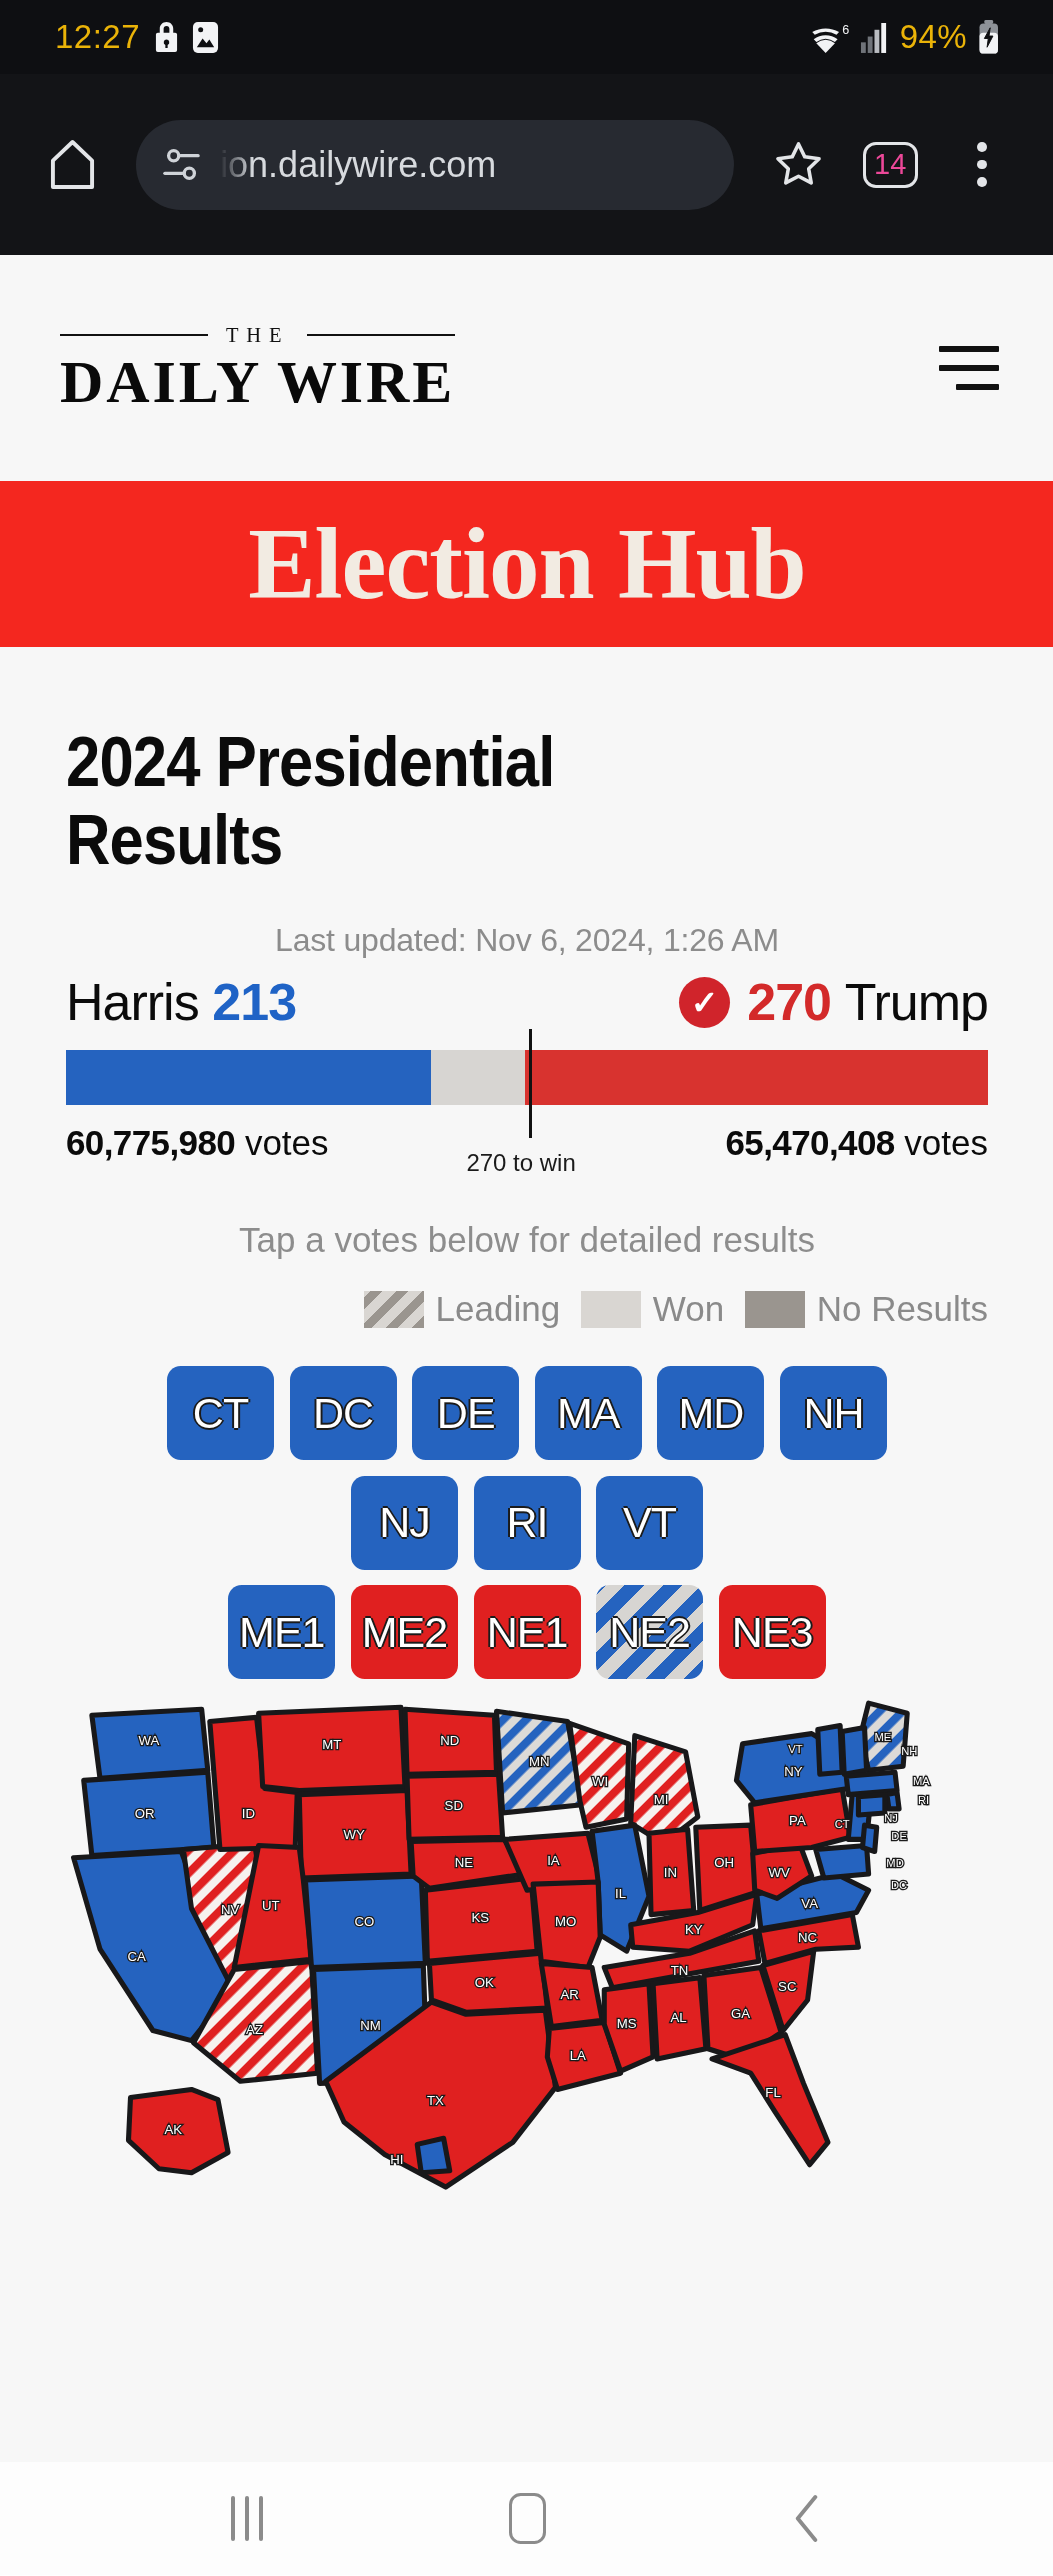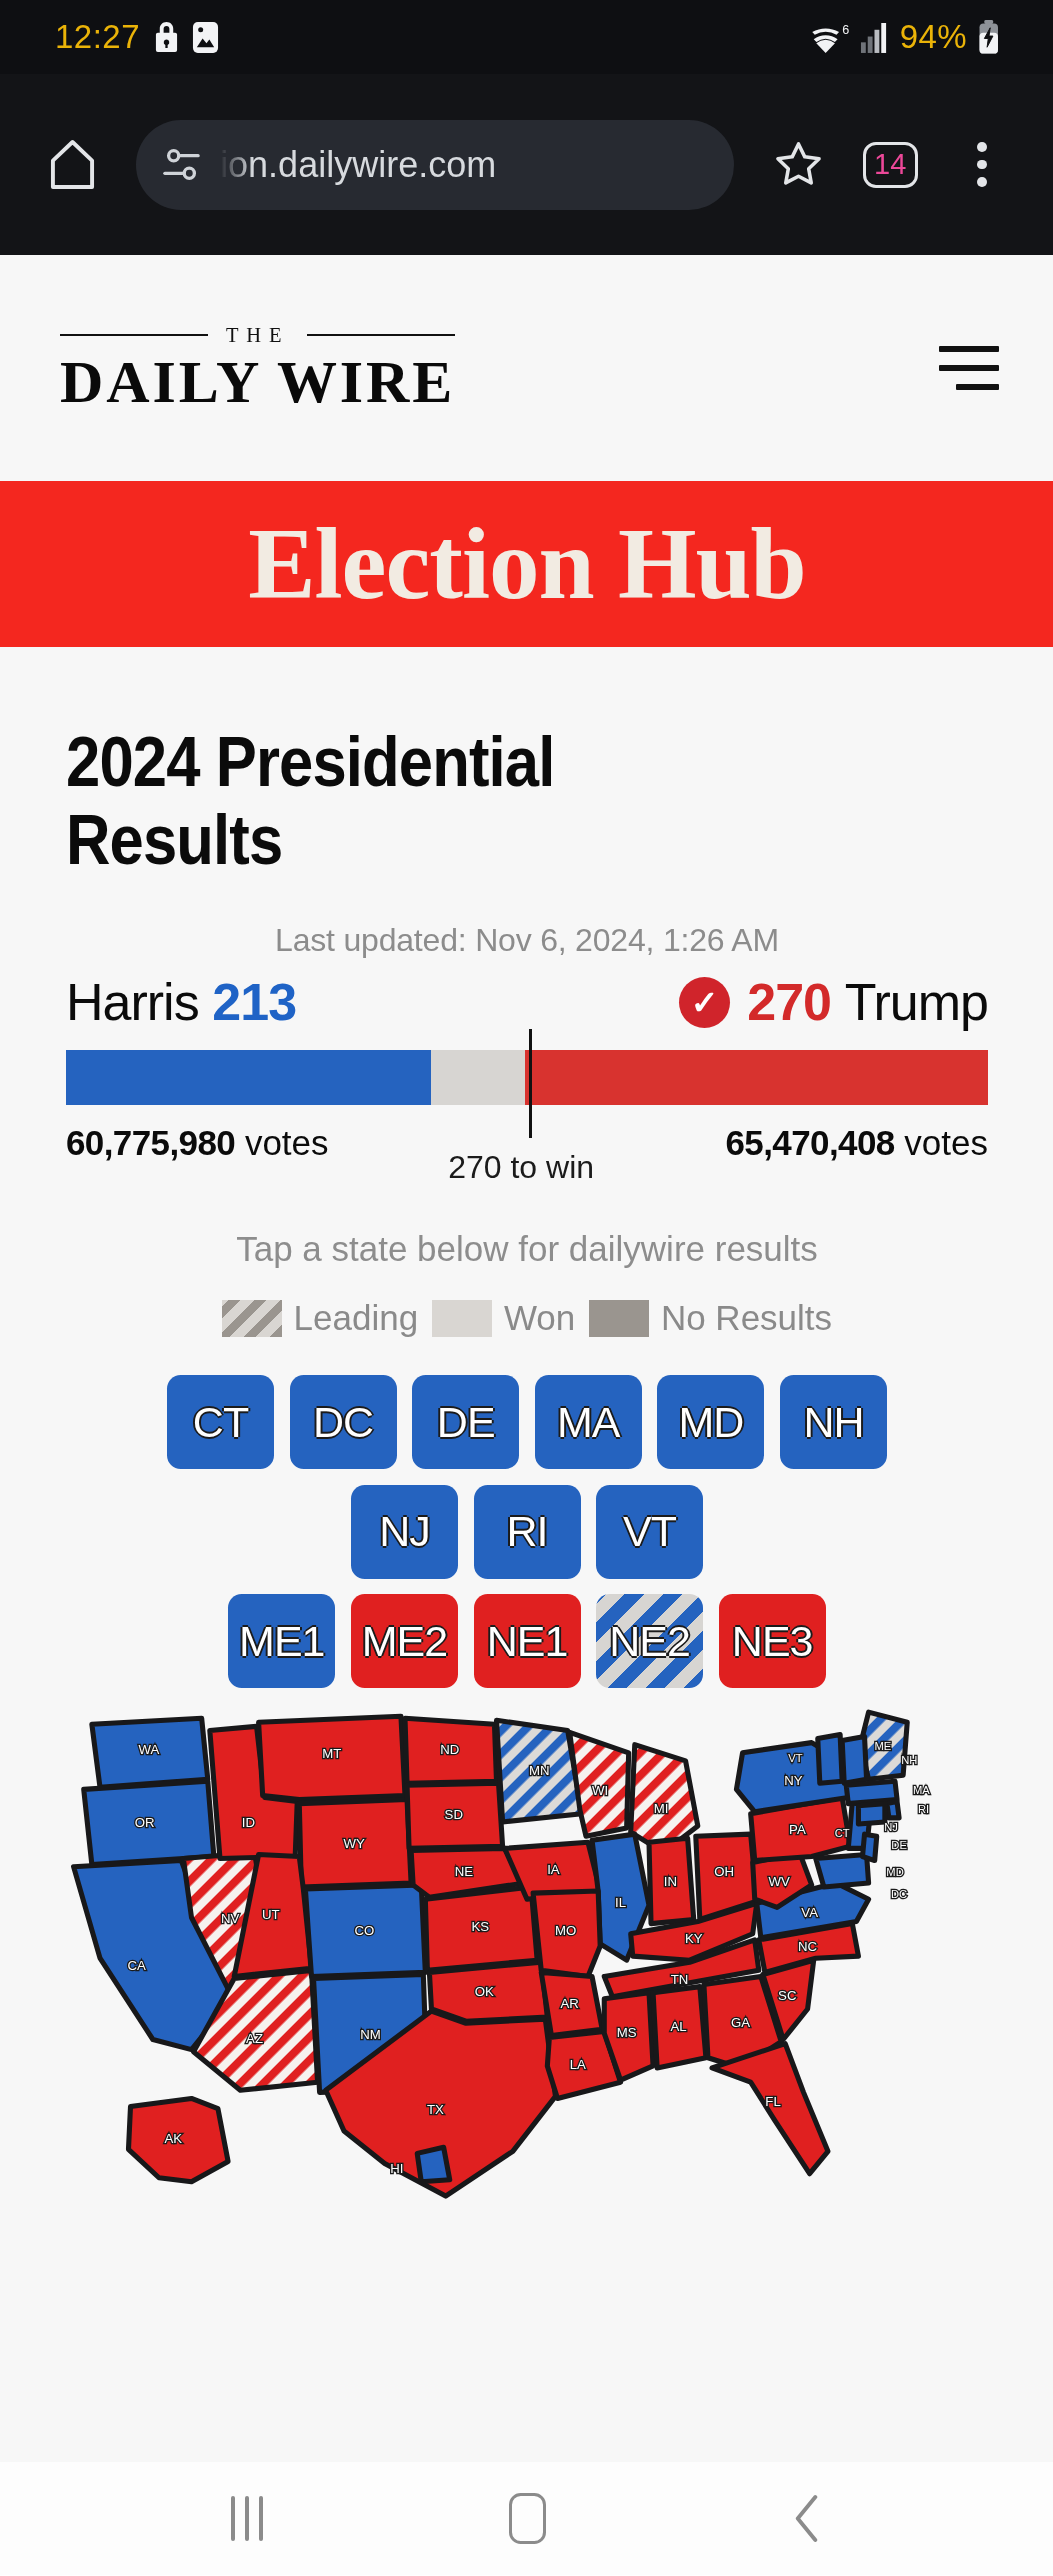--- a/index.html
+++ b/index.html
@@ -159,37 +159,37 @@
 
   .votes {
     display: flex; justify-content: space-between;
     margin-top: 13.7px;
     font-size: 35px; color: #0b0b0b;
   }
   .votes .vnum { font-weight: 700; letter-spacing: -0.6px; }
   .votes .vlab { font-weight: 400; text-align: center; }
   .win-label {
     text-align: center;
-    font-size: 32px;
+    font-size: 24px;
     color: #1b1b1b;
     margin-top: -13.7px;
     transform: translateX(-5.9px);
   }
 
   .tap-hint {
     text-align: center;
     color: #8d8d8d;
     font-size: 35px;
     margin-top: 43px;
   }
 
   
   .legend {
-    display: flex; align-items: center; justify-content: center;
-    gap: 14px;
+    display: flex; align-items: center; justify-content: flex-end;
+    gap: 21px;
     margin-top: 29px;
     font-size: 35px; color: #8a8a8a;
   }
   .legend .grp { display: flex; align-items: center; gap: 11.7px; }
   .sw { width: 60px; height: 37px; display: block; }
   .sw-leading {
     background: repeating-linear-gradient(-45deg,
       #9a958f 0 8.8px, #d9d6d2 8.8px 18.5px);
   }
   .sw-won { background: #d9d6d2; }
@@ -380,21 +380,21 @@
         <span class="vnum">60,775,980</span>
         <span class="vlab">votes</span>
       </span>
       <span>
         <span class="vnum">65,470,408</span>
         <span class="vlab">votes</span>
       </span>
     </div>
     <div class="win-label">270 to win</div>
 
-    <div class="tap-hint">Tap a state below for dailywire results</div>
+    <div class="tap-hint">Tap a votes below for detailed results</div>
 
     <div class="legend">
       <span class="grp">
         <span class="sw sw-leading"></span>
         <span>Leading</span>
       </span>
       <span class="grp">
         <span class="sw sw-won"></span>
         <span>Won</span>
       </span>

